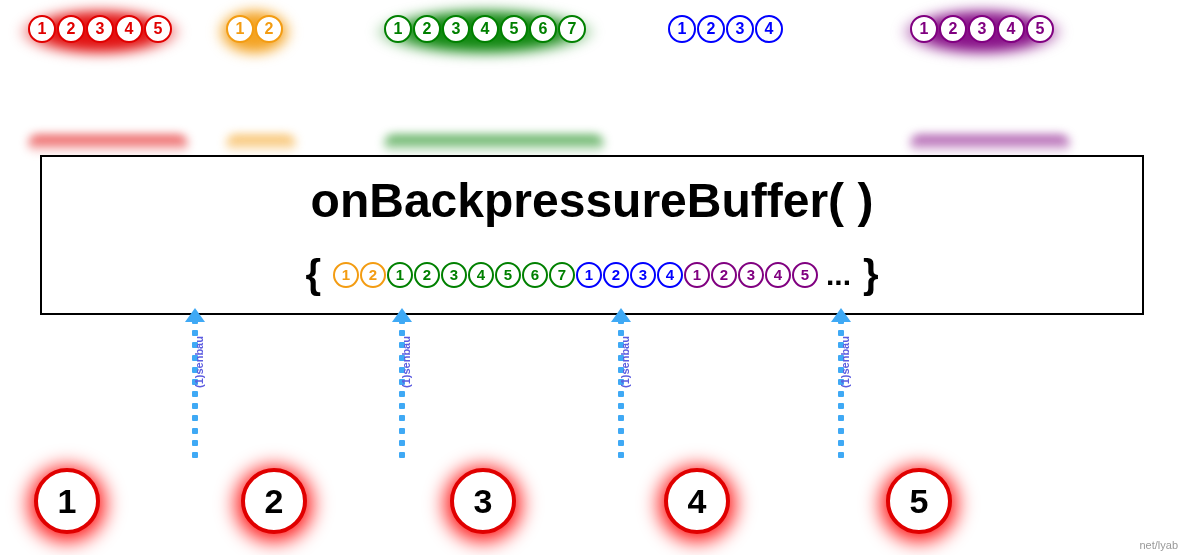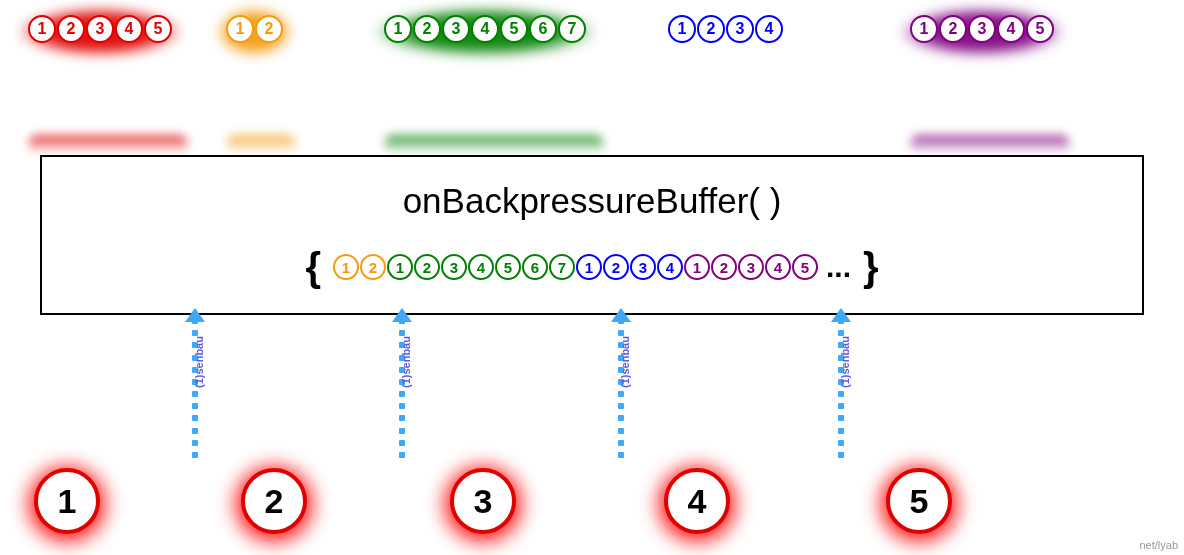--- a/index.html
+++ b/index.html
@@ -70,22 +70,22 @@
     top: 155px;
     height: 160px;
     background: #fff;
     border: 2px solid #000;
     display: flex;
     flex-direction: column;
     align-items: center;
     justify-content: center;
   }
   .op-title {
-    font-size: 35px;
-    font-weight: normal;
+    font-size: 48px;
+    font-weight: bold;
     margin-bottom: 24px;
   }
   .buffer-row {
     display: flex;
     align-items: center;
     gap: 2px;
     font-size: 30px;
     font-weight: bold;
   }
   .brace { font-size: 40px; margin: 0 10px; font-weight: bold; }

